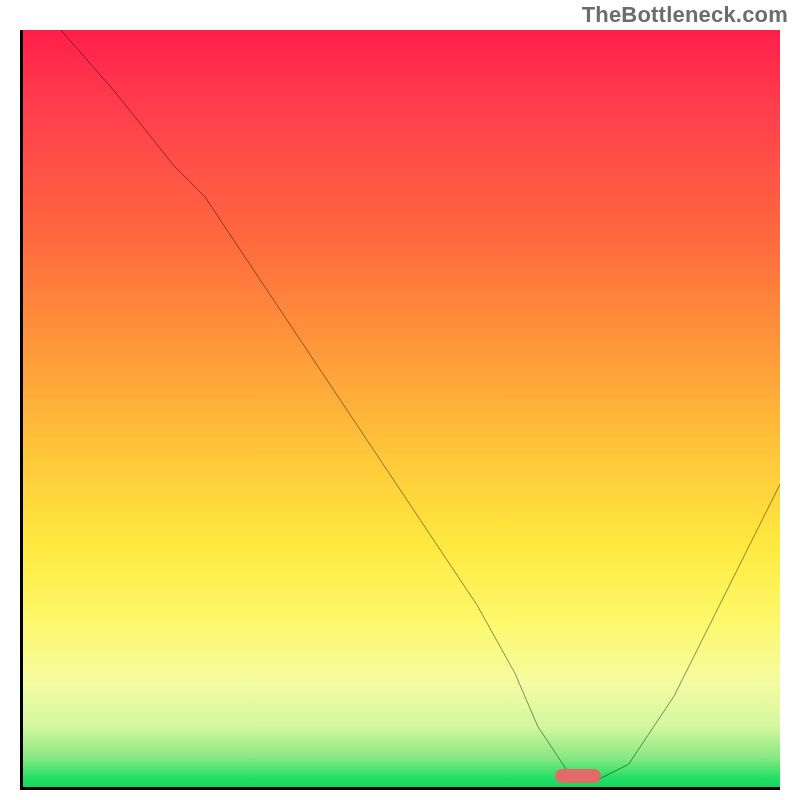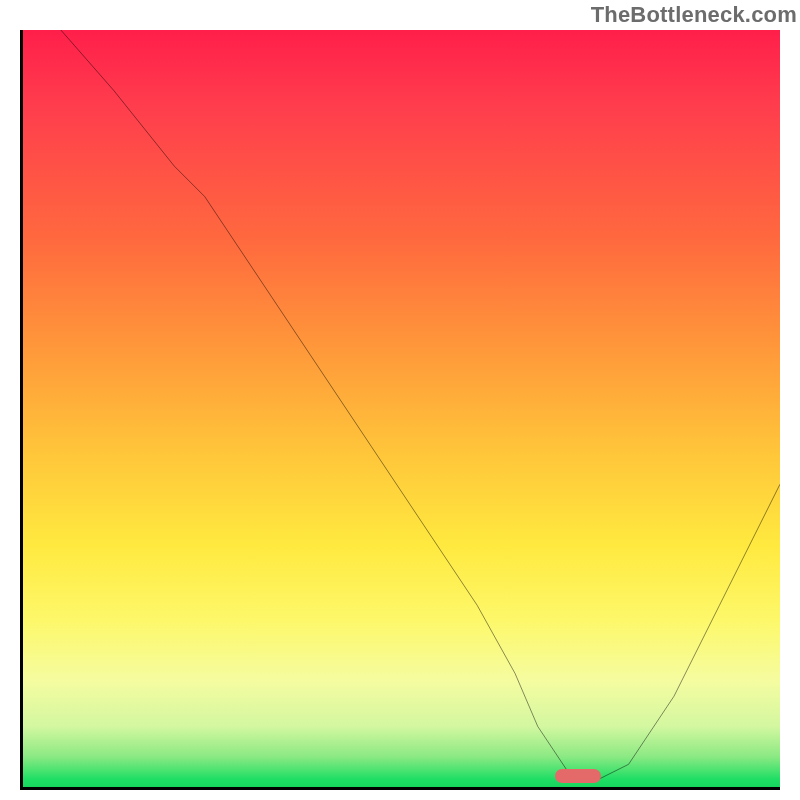--- a/index.html
+++ b/index.html
@@ -53,21 +53,21 @@
   }
   .marker {
     position: absolute;
     background: #e46a6a;
     border-radius: 7px;
     height: 14px;
   }
   .watermark {
     position: absolute;
     top: 4px;
-    right: 3px;
+    right: 12px;
     color: #6c6c6c;
     font: 600 22px/1 Arial, Helvetica, sans-serif;
     letter-spacing: 0.2px;
   }
 </style>
 </head>
 <body>
 
 <div class="canvas">
 

